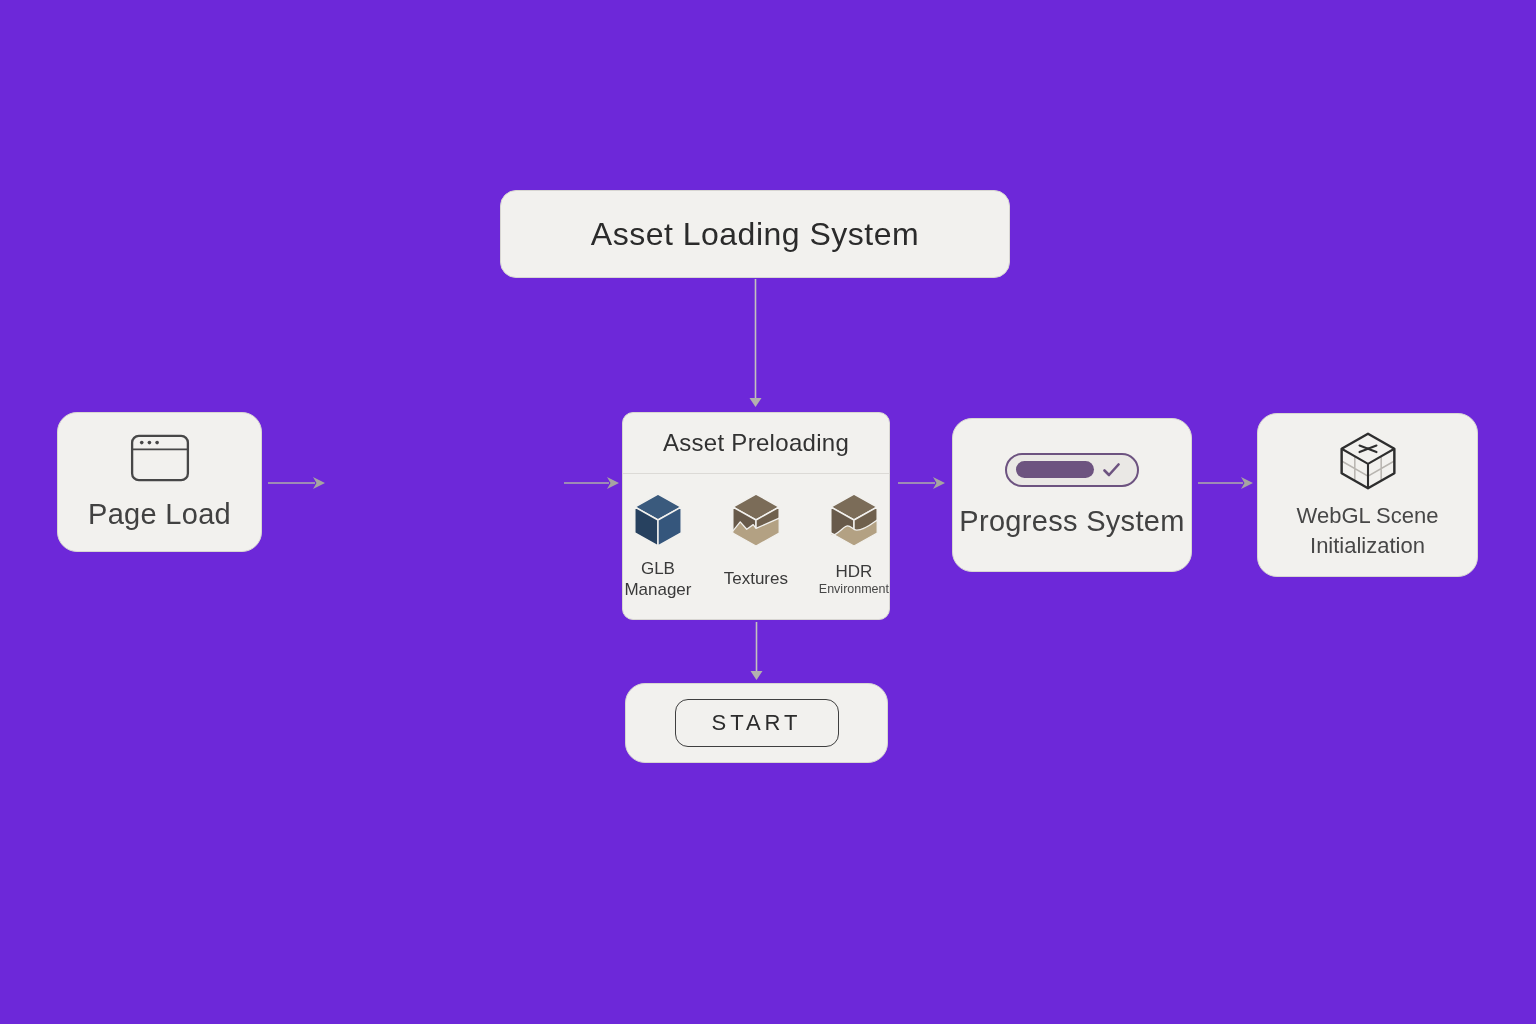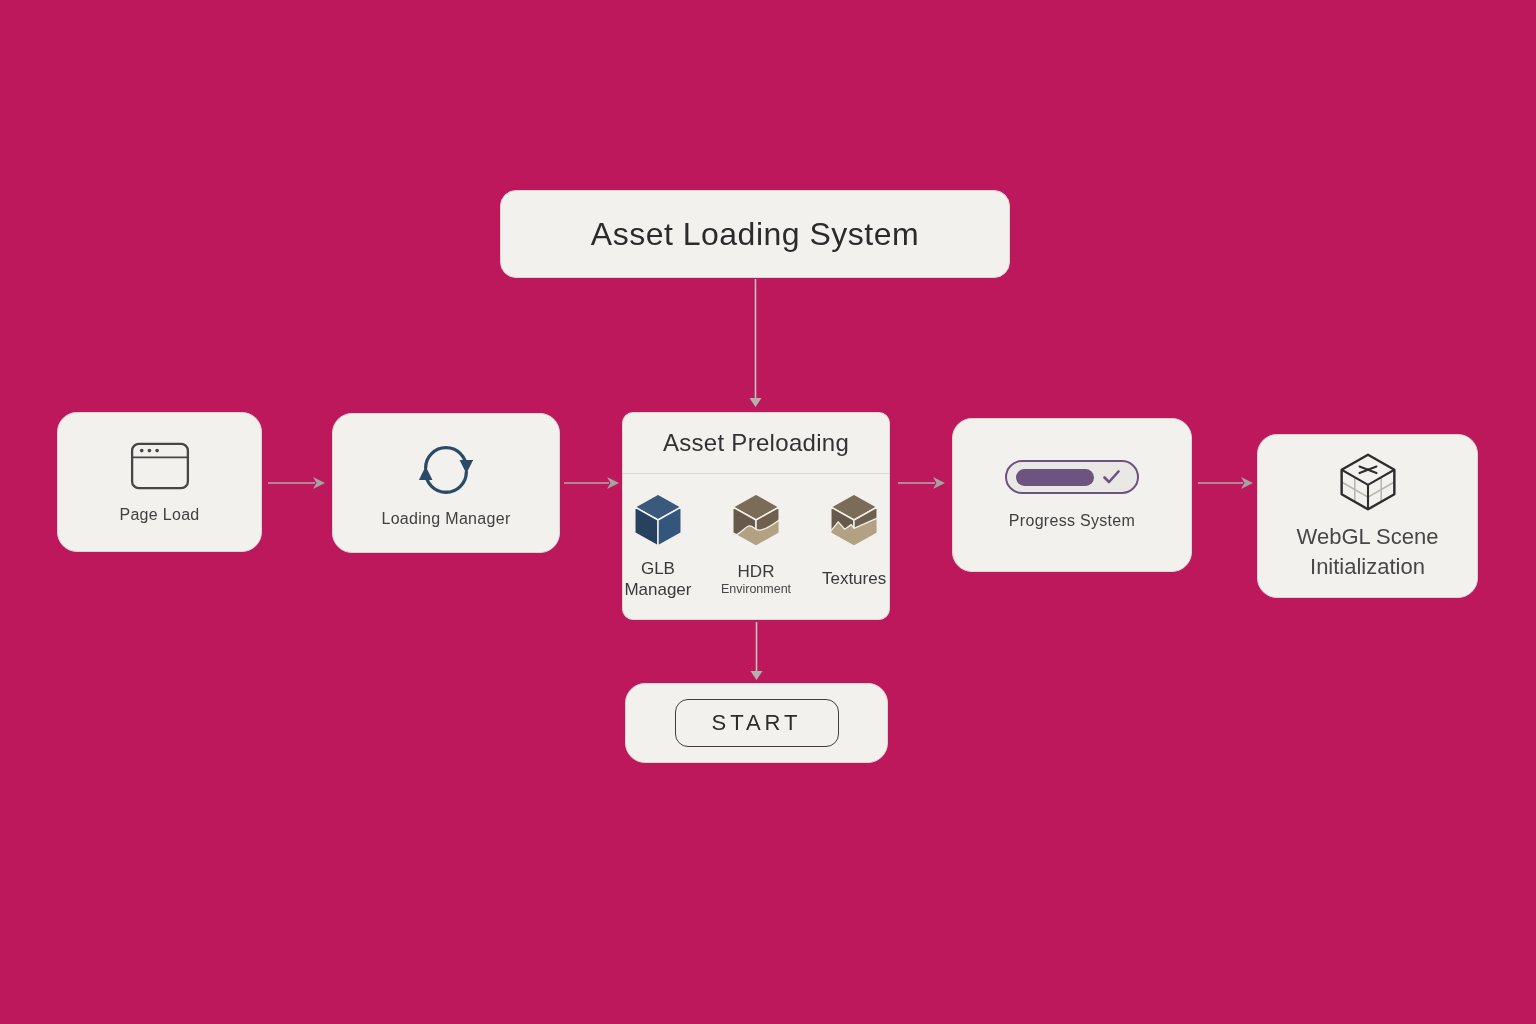--- a/index.html
+++ b/index.html
@@ -1,36 +1,36 @@
 <!DOCTYPE html>
 <html><head>
 <meta charset="utf-8">
 <style>
   html,body { margin:0; padding:0; background:#efeeec; }
   .stage {
     position:relative; width:1536px; height:1024px;
-    background:#be185d; overflow:hidden;
+    background:#6d28d9; overflow:hidden;
     font-family:"Liberation Sans", sans-serif;
     color:#3d3d3d;
   }
   .node {
     position:absolute; box-sizing:border-box;
     background:#f2f1ee; border:1px solid #d8d6d2; border-radius:20px;
     display:flex; flex-direction:column; align-items:center; justify-content:center;
   }
   .title-box {
     left:500px; top:190px; width:510px; height:88px; border-radius:16px;
     font-size:32px; font-weight:500; color:#2b2b2b; letter-spacing:0.5px;
   }
-  .node-label { font-size:16px; color:#414141; letter-spacing:0.3px; }
+  .node-label { font-size:29px; color:#414141; letter-spacing:0.3px; }
 
   .box-pageload { left:57px;  top:412px; width:205px; height:140px; gap:15px; }
   .box-loadmgr  { left:332px; top:413px; width:228px; height:140px; gap:10px; }
   .box-progress { left:952px; top:418px; width:240px; height:154px; gap:18px; }
-  .box-webgl    { left:1257px;top:434px; width:221px; height:164px; gap:8px; }
+  .box-webgl    { left:1257px;top:413px; width:221px; height:164px; gap:8px; }
   .webgl-label { font-size:22px; color:#474747; text-align:center; line-height:1.35; }
 
   .box-asset { left:622px; top:412px; width:268px; height:208px; border-radius:11px;
                justify-content:flex-start; }
   .asset-header {
     width:100%; height:61px; display:flex; align-items:center; justify-content:center;
     border-bottom:1px solid #dcdad6; box-sizing:border-box;
     font-size:24px; color:#323232; letter-spacing:0.3px;
   }
   .asset-body { flex:1; width:100%; display:flex; justify-content:center;
@@ -81,32 +81,20 @@
       <circle cx="29" cy="10" r="1.9" fill="#474747"></circle>
     </svg>
     <span class="node-label">Page Load</span>
   </div>
 
   <svg class="arrow" style="left:268px; top:475px;" width="58" height="16">
     <line x1="0" y1="8" x2="47" y2="8" stroke="#aeaca9" stroke-width="1.6"></line>
     <path d="M45 2 L57 8 L45 14 L48.5 8 Z" fill="#a6a4a1"></path>
   </svg>
 
-  <div class="node box-loadmgr">
-    <svg width="62" height="62" viewBox="0 0 64 64">
-      <defs>
-        <marker id="m-sync" viewBox="0 0 10 10" refX="6" refY="5" markerWidth="4.2" markerHeight="4.2" orient="auto-start-reverse">
-          <path d="M0 0 L10 5 L0 10 Z" fill="#2b4a68"></path>
-        </marker>
-      </defs>
-      <path d="M11 31 A21 21 0 0 1 53 31" fill="none" stroke="#2b4a68" stroke-width="3.4" stroke-linecap="round" marker-end="url(#m-sync)"></path>
-      <path d="M53 35 A21 21 0 0 1 11 35" fill="none" stroke="#2b4a68" stroke-width="3.4" stroke-linecap="round" marker-end="url(#m-sync)"></path>
-    </svg>
-    <span class="node-label">Loading Manager</span>
-  </div>
 
   <svg class="arrow" style="left:564px; top:475px;" width="56" height="16">
     <line x1="0" y1="8" x2="45" y2="8" stroke="#aeaca9" stroke-width="1.6"></line>
     <path d="M43 2 L55 8 L43 14 L46.5 8 Z" fill="#a6a4a1"></path>
   </svg>
 
   <div class="node box-asset">
     <div class="asset-header">
       <span>Asset Preloading</span>
     </div>
@@ -117,43 +105,43 @@
           <polygon points="28,3 53,17 28,31 3,17" fill="#3a5a7d" stroke="#f2f1ee" stroke-width="1.6"></polygon>
           <polygon points="3,17 28,31 28,59 3,45" fill="#27415f" stroke="#f2f1ee" stroke-width="1.6"></polygon>
           <polygon points="28,31 53,17 53,45 28,59" fill="#35567c" stroke="#f2f1ee" stroke-width="1.6"></polygon>
         </svg>
         <div class="asset-label">
           <span class="asset-line1">GLB</span>
           <span class="asset-line2">Manager</span>
         </div>
       </div>
 
+      <div class="asset-item">
+        <svg width="52" height="58" viewBox="0 0 56 62">
+          <polygon points="28,3 53,17 28,31 3,17" fill="#7b6c58" stroke="#f2f1ee" stroke-width="1.6"></polygon>
+          <polygon points="3,17 28,31 28,59 3,45" fill="#685a4a" stroke="#f2f1ee" stroke-width="1.6"></polygon>
+          <polygon points="28,31 53,17 53,45 28,59" fill="#6f604d" stroke="#f2f1ee" stroke-width="1.6"></polygon>
+          <path d="M3 43 L11 33 L18 41 L25 36 L28 40 L53 29 L53 45 L28 59 L3 45 Z" fill="#b3a183" stroke="#f2f1ee" stroke-width="1.4" stroke-linejoin="round"></path>
+        </svg>
+        <div class="asset-label">
+          <span class="asset-line1">Textures</span>
+          <span class="asset-line2"></span>
+        </div>
+      </div>
+
       <div class="asset-item asset-hdr">
         <svg width="52" height="58" viewBox="0 0 56 62">
           <polygon points="28,3 53,17 28,31 3,17" fill="#7b6c58" stroke="#f2f1ee" stroke-width="1.6"></polygon>
           <polygon points="3,17 28,31 28,59 3,45" fill="#685a4a" stroke="#f2f1ee" stroke-width="1.6"></polygon>
           <polygon points="28,31 53,17 53,45 28,59" fill="#6f604d" stroke="#f2f1ee" stroke-width="1.6"></polygon>
           <path d="M3 48 C10 47 14 41 19 38 C24 35 26 42 31 42 C39 42 46 36 53 31 L53 45 L28 59 L3 45 Z" fill="#b3a183" stroke="#f2f1ee" stroke-width="1.4" stroke-linejoin="round"></path>
         </svg>
         <div class="asset-label">
           <span class="asset-line1">HDR</span>
           <span class="asset-line2">Environment</span>
-        </div>
-      </div>
-
-      <div class="asset-item">
-        <svg width="52" height="58" viewBox="0 0 56 62">
-          <polygon points="28,3 53,17 28,31 3,17" fill="#7b6c58" stroke="#f2f1ee" stroke-width="1.6"></polygon>
-          <polygon points="3,17 28,31 28,59 3,45" fill="#685a4a" stroke="#f2f1ee" stroke-width="1.6"></polygon>
-          <polygon points="28,31 53,17 53,45 28,59" fill="#6f604d" stroke="#f2f1ee" stroke-width="1.6"></polygon>
-          <path d="M3 43 L11 33 L18 41 L25 36 L28 40 L53 29 L53 45 L28 59 L3 45 Z" fill="#b3a183" stroke="#f2f1ee" stroke-width="1.4" stroke-linejoin="round"></path>
-        </svg>
-        <div class="asset-label">
-          <span class="asset-line1">Textures</span>
-          <span class="asset-line2"></span>
         </div>
       </div>
 
     </div>
   </div>
 
   <svg class="arrow" style="left:898px; top:475px;" width="48" height="16">
     <line x1="0" y1="8" x2="37" y2="8" stroke="#aeaca9" stroke-width="1.6"></line>
     <path d="M35 2 L47 8 L35 14 L38.5 8 Z" fill="#a6a4a1"></path>
   </svg>

